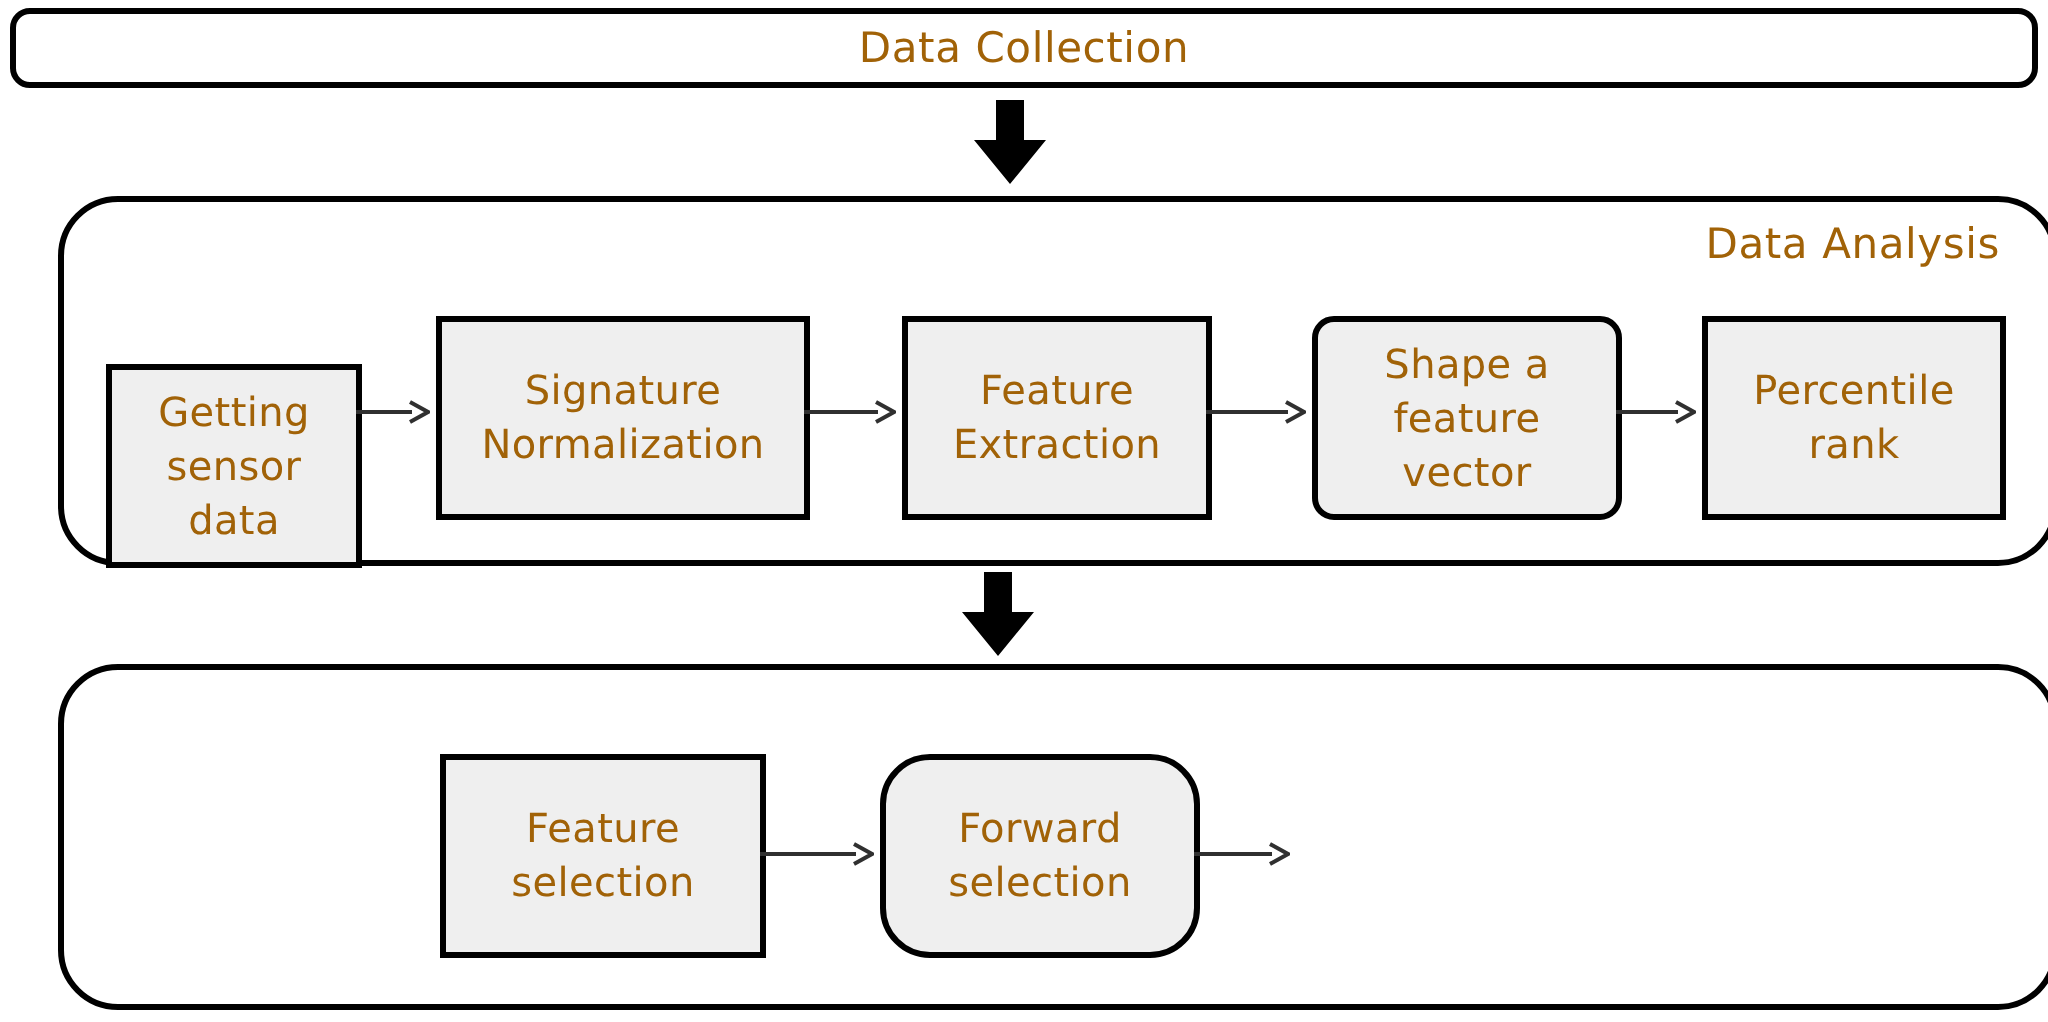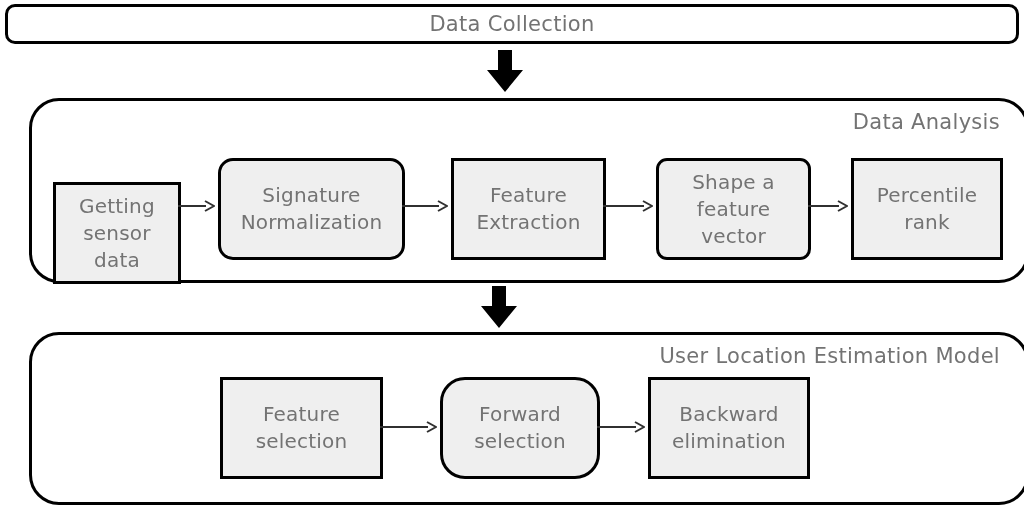--- a/index.html
+++ b/index.html
@@ -6,21 +6,21 @@
     margin: 0;
     padding: 0;
     background: #ffffff;
   }
   .canvas {
     position: relative;
     width: 1024px;
     height: 511px;
     background: #ffffff;
     font-family: "DejaVu Sans", "Liberation Sans", sans-serif;
-    color: #737373;
+    color: #a16207;
     overflow: hidden;
   }
 
   
   .top-box {
     position: absolute;
     left: 5px; top: 4px;
     width: 1008px; height: 34px;
     background: #ffffff;
     border: 3px solid var(--border-color, #000000);
@@ -66,21 +66,21 @@
   }
   .pbox span {
     font-size: 20px;
     line-height: 27px;
     white-space: pre-line;
     letter-spacing: 0.2px;
   }
 
   
   .pbox.a1 { left: 21px;  top: 57px; width: 122px; margin-top: 24px; }
-  .pbox.a2 { left: 186px; top: 57px; width: 181px; border-radius: 15px; }
+  .pbox.a2 { left: 186px; top: 57px; width: 181px; }
   .pbox.a3 { left: 419px; top: 57px; width: 149px; }
   .pbox.a4 { left: 624px; top: 57px; width: 149px; border-radius: 11px; }
   .pbox.a5 { left: 819px; top: 57px; width: 146px; justify-content: center; }
 
   
   .pbox.m1 { left: 188px; top: 42px; width: 157px; }
   .pbox.m2 { left: 408px; top: 42px; width: 154px; border-radius: 25px; }
   .pbox.m3 { left: 616px; top: 42px; width: 156px; }
 
   
@@ -170,39 +170,34 @@
       <span>Percentile
 rank</span>
     </div>
   </div>
 
   <svg class="block-arrow ba2" viewBox="0 0 44 42" aria-hidden="true">
     <polygon points="15,0 29,0 29,20 40,20 22,42 4,20 15,20"></polygon>
   </svg>
 
   <div class="section model">
-    <div class="section-label">User Location Estimation Model</div>
 
     <div class="pbox m1">
       <span>Feature
 selection</span>
     </div>
     <svg class="flow-arrow ma1" viewBox="0 0 57 16" aria-hidden="true">
       <line x1="0" y1="8" x2="48" y2="8"></line>
       <polyline points="47,3 56,8 47,13"></polyline>
     </svg>
 
     <div class="pbox m2">
       <span>Forward
 selection</span>
     </div>
     <svg class="flow-arrow ma2" viewBox="0 0 48 16" aria-hidden="true">
       <line x1="0" y1="8" x2="39" y2="8"></line>
       <polyline points="38,3 47,8 38,13"></polyline>
     </svg>
 
-    <div class="pbox m3">
-      <span>Backward
-elimination</span>
-    </div>
   </div>
 
 </div>
 
 </body></html>

